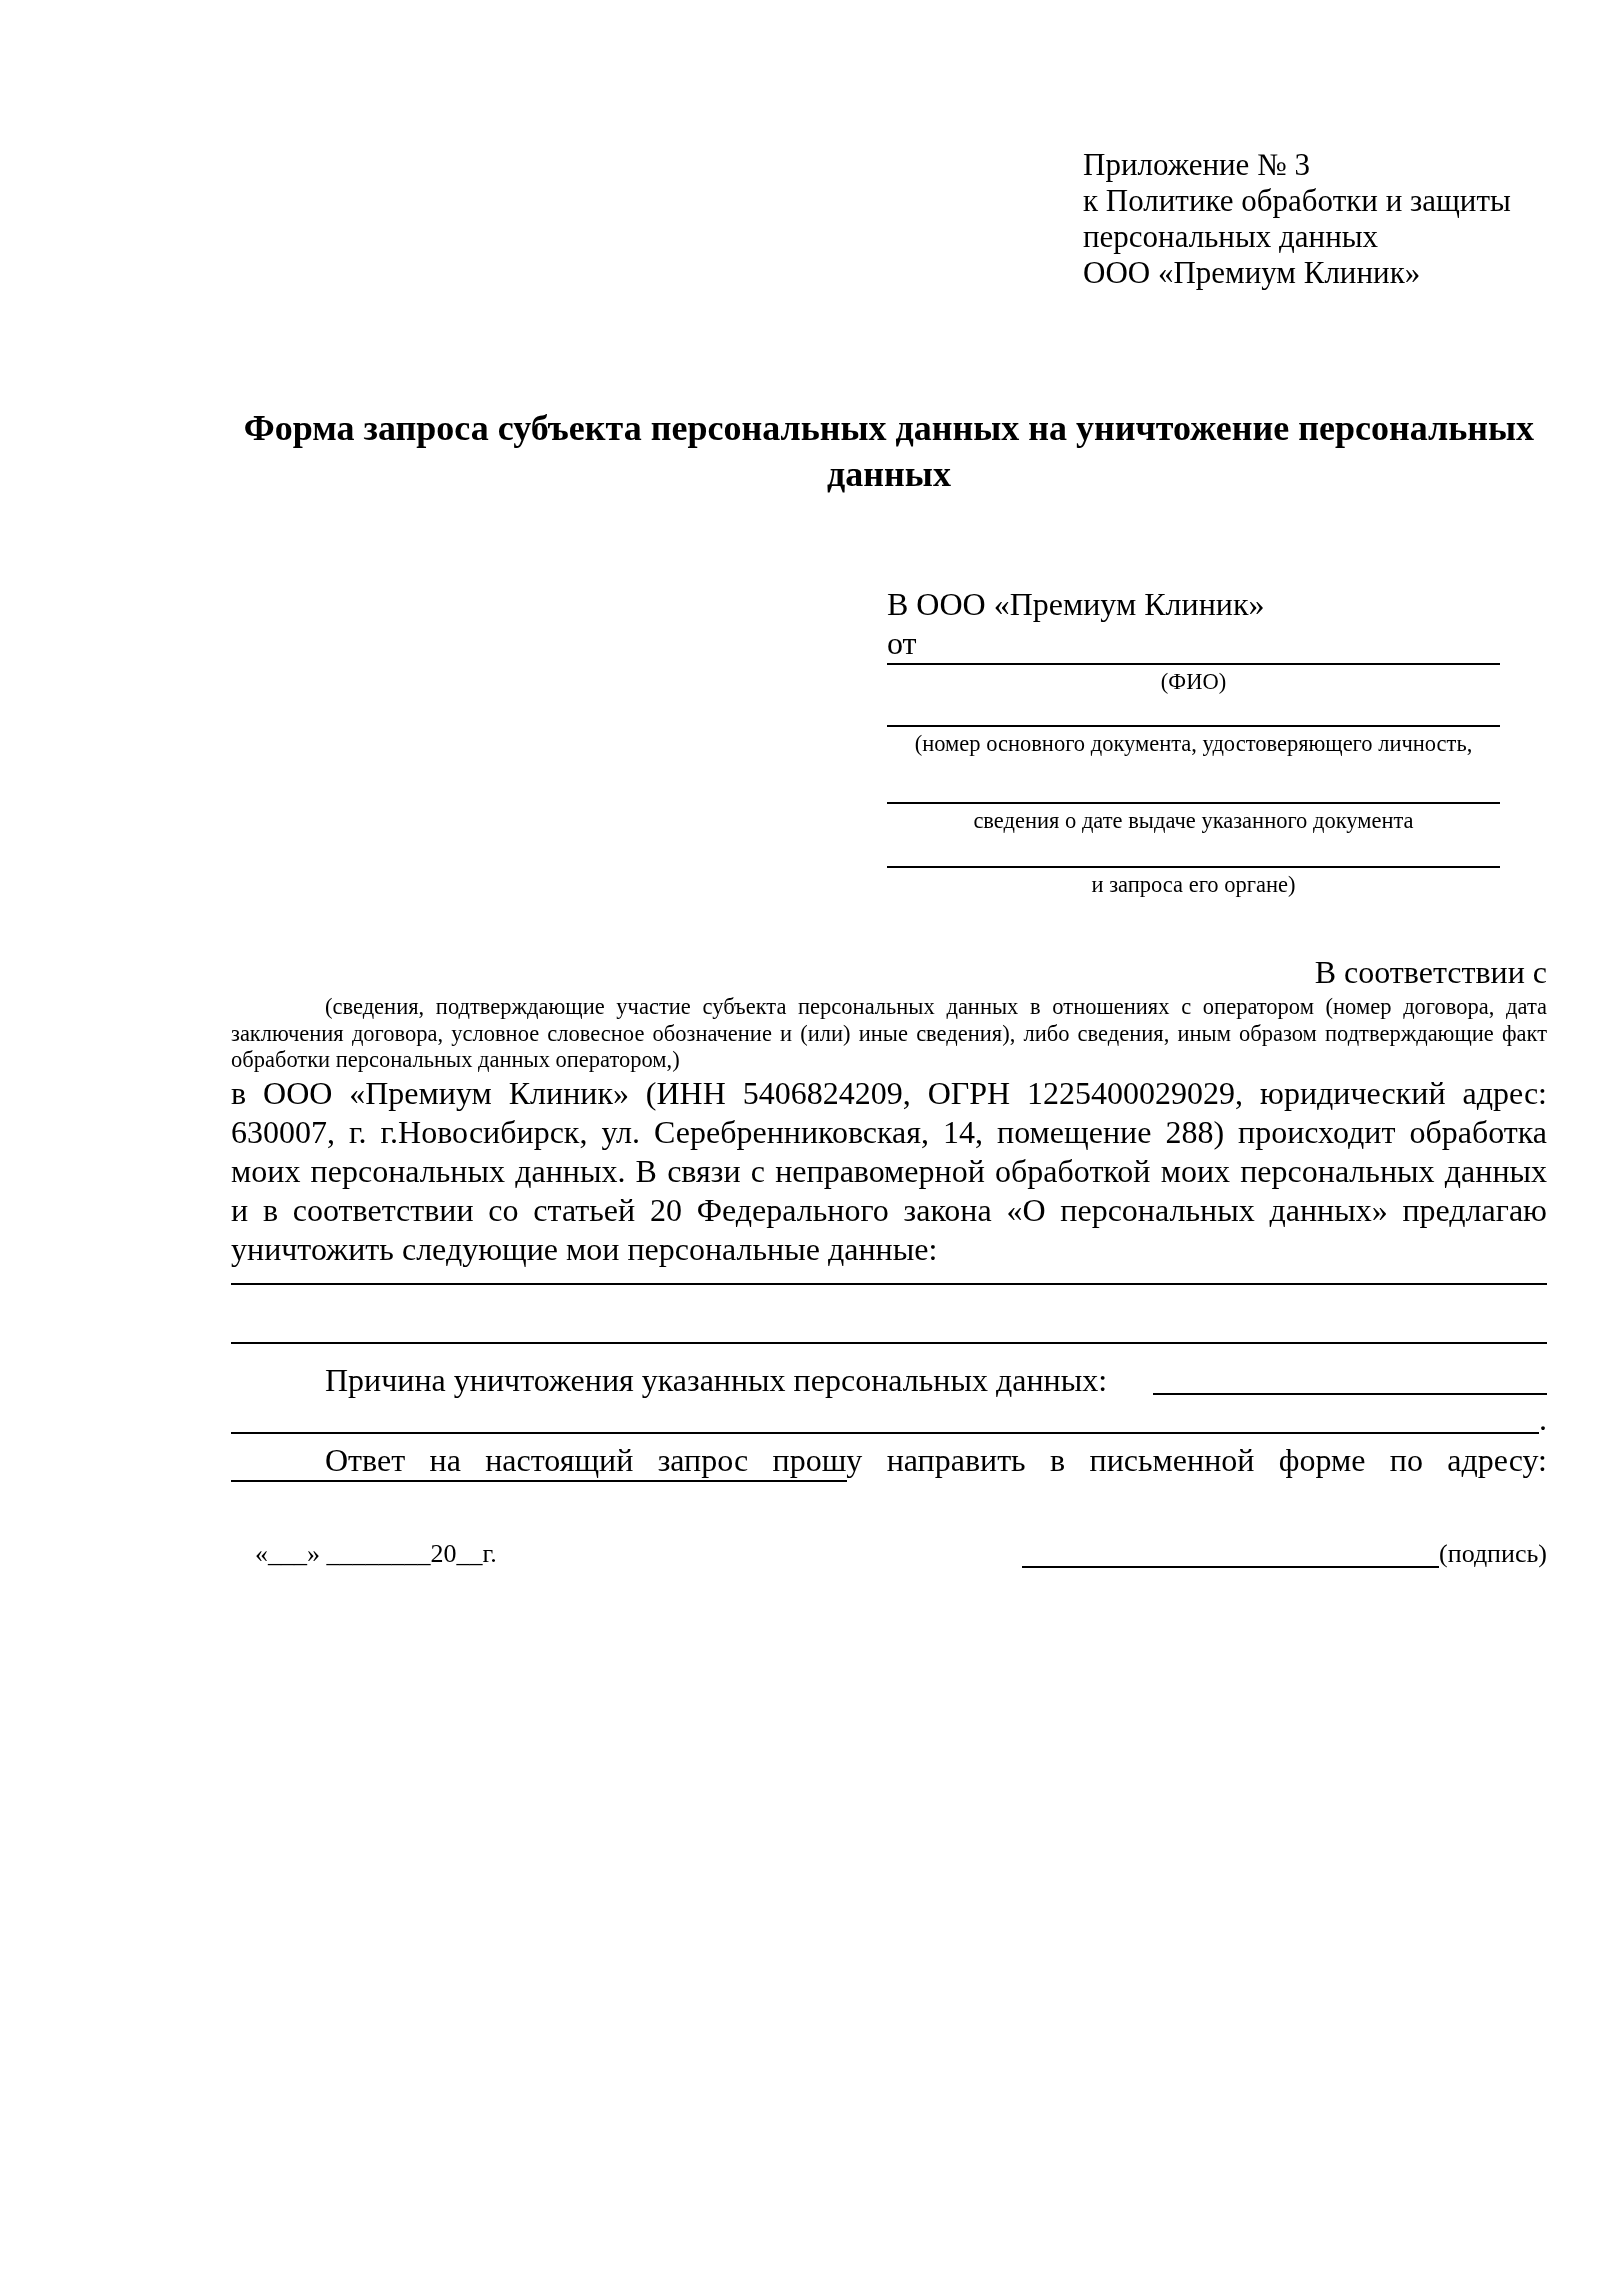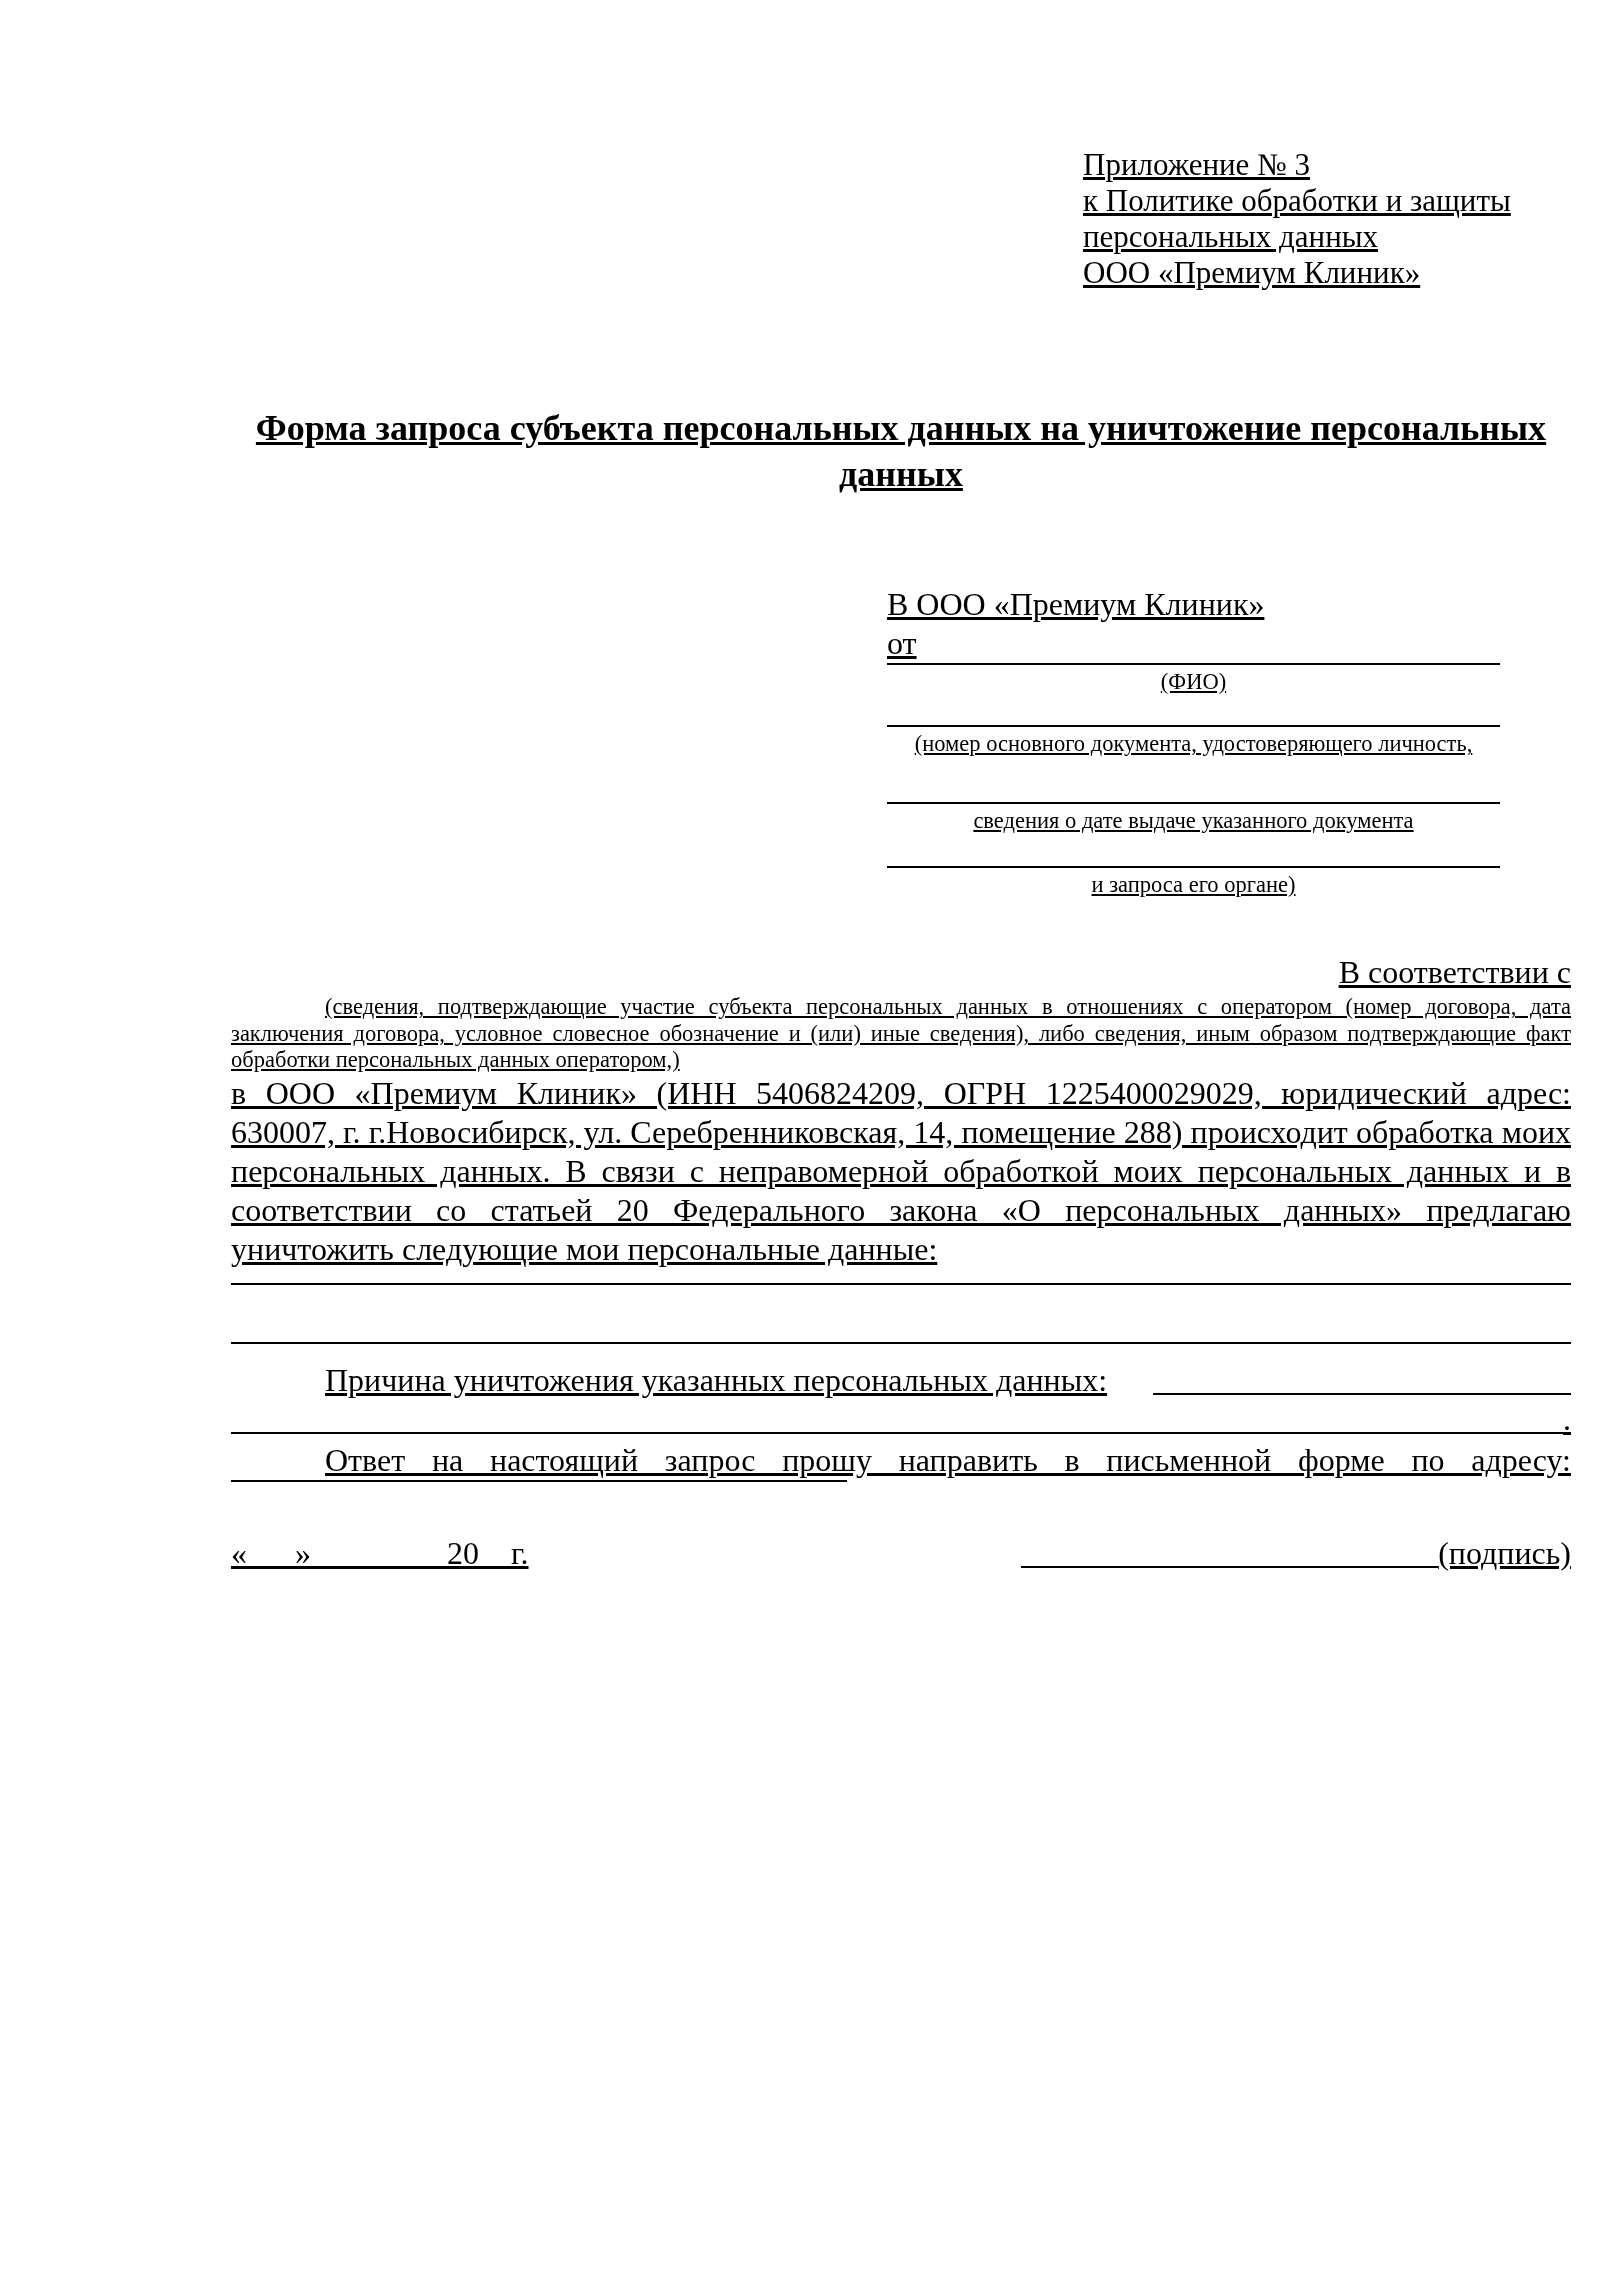--- a/index.html
+++ b/index.html
@@ -6,22 +6,21 @@
   .page {
     position: relative;
     width: 1621px;
     height: 2294px;
     background: #ffffff;
     color: #000000;
     font-family: "Liberation Serif", "DejaVu Serif", serif;
     overflow: hidden;
   }
   .content {
-    padding: 147px 50px 0 231px; 
-    text-decoration: underline;
+    padding: 147px 74px 0 231px; 
   }
 
   
   .appendix {
     margin-left: 852px;
     font-size: 31px;
     line-height: 36px;
   }
 
   
@@ -114,25 +113,26 @@
   }
   .deadline .ule {
     width: 616px;
     height: 0;
     border-bottom: 2.9px solid #000;
     margin-bottom: 4.9px;
   }
 
   .sign-row {
     margin-top: 47px;
-    font-size: 32px;
+    font-size: 26px;
     line-height: 39px;
     display: flex;
     justify-content: space-between;
     align-items: flex-end;
+    margin-left: 24px;
   }
   .sign-right { display: flex; align-items: flex-end; }
   .sign-right .ule {
     width: 417px;
     height: 0;
     border-bottom: 2.9px solid #000;
     margin-bottom: 4.9px;
   }
 </style>
 </head>

